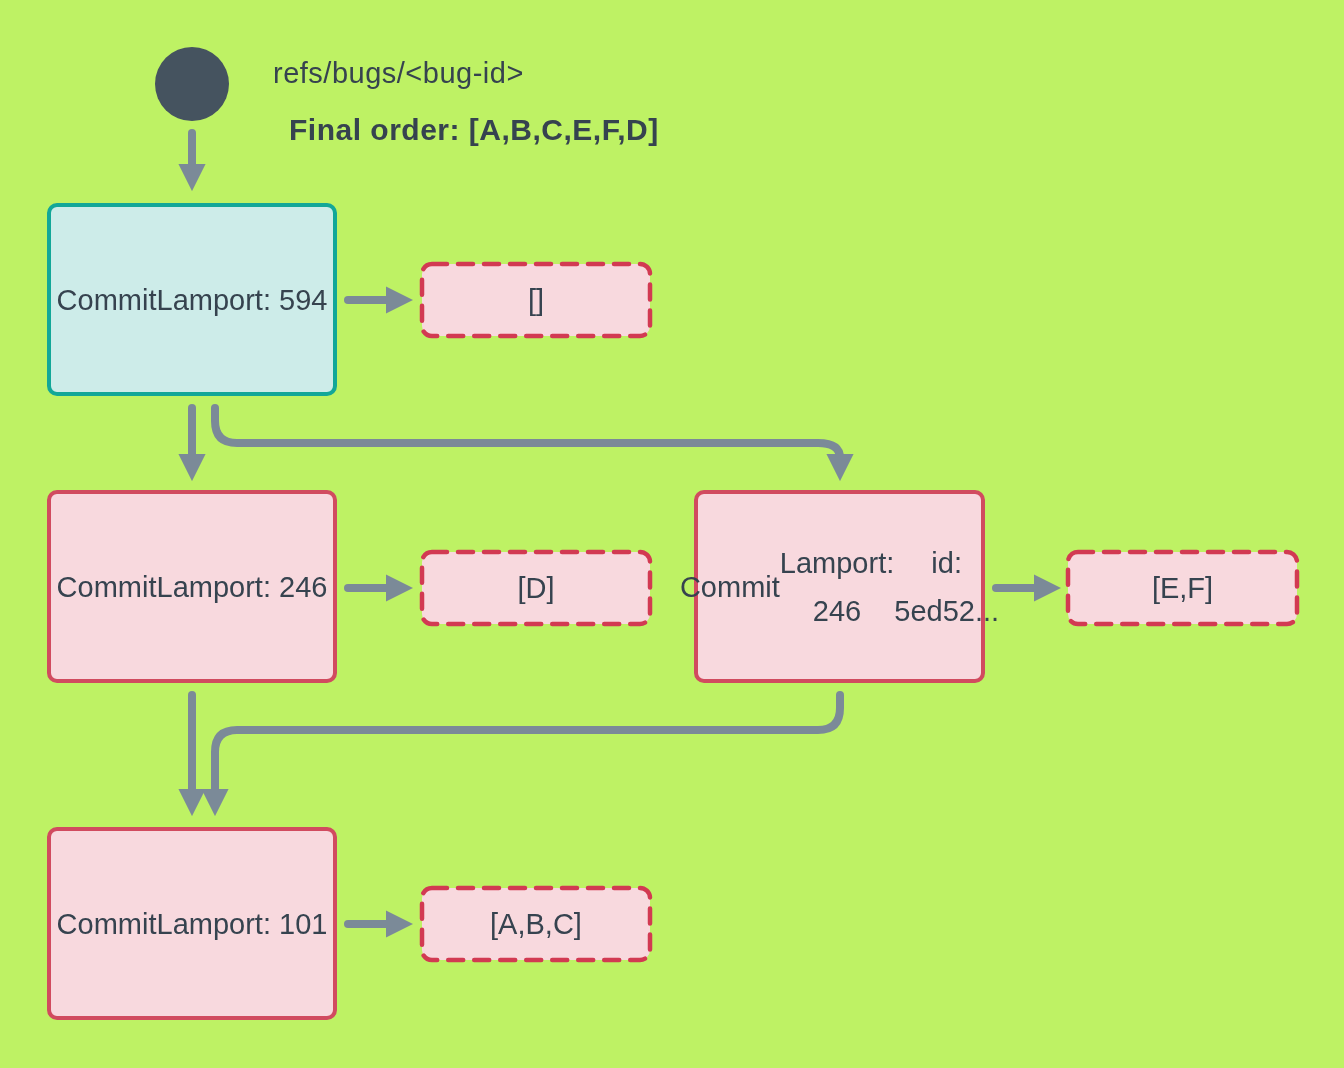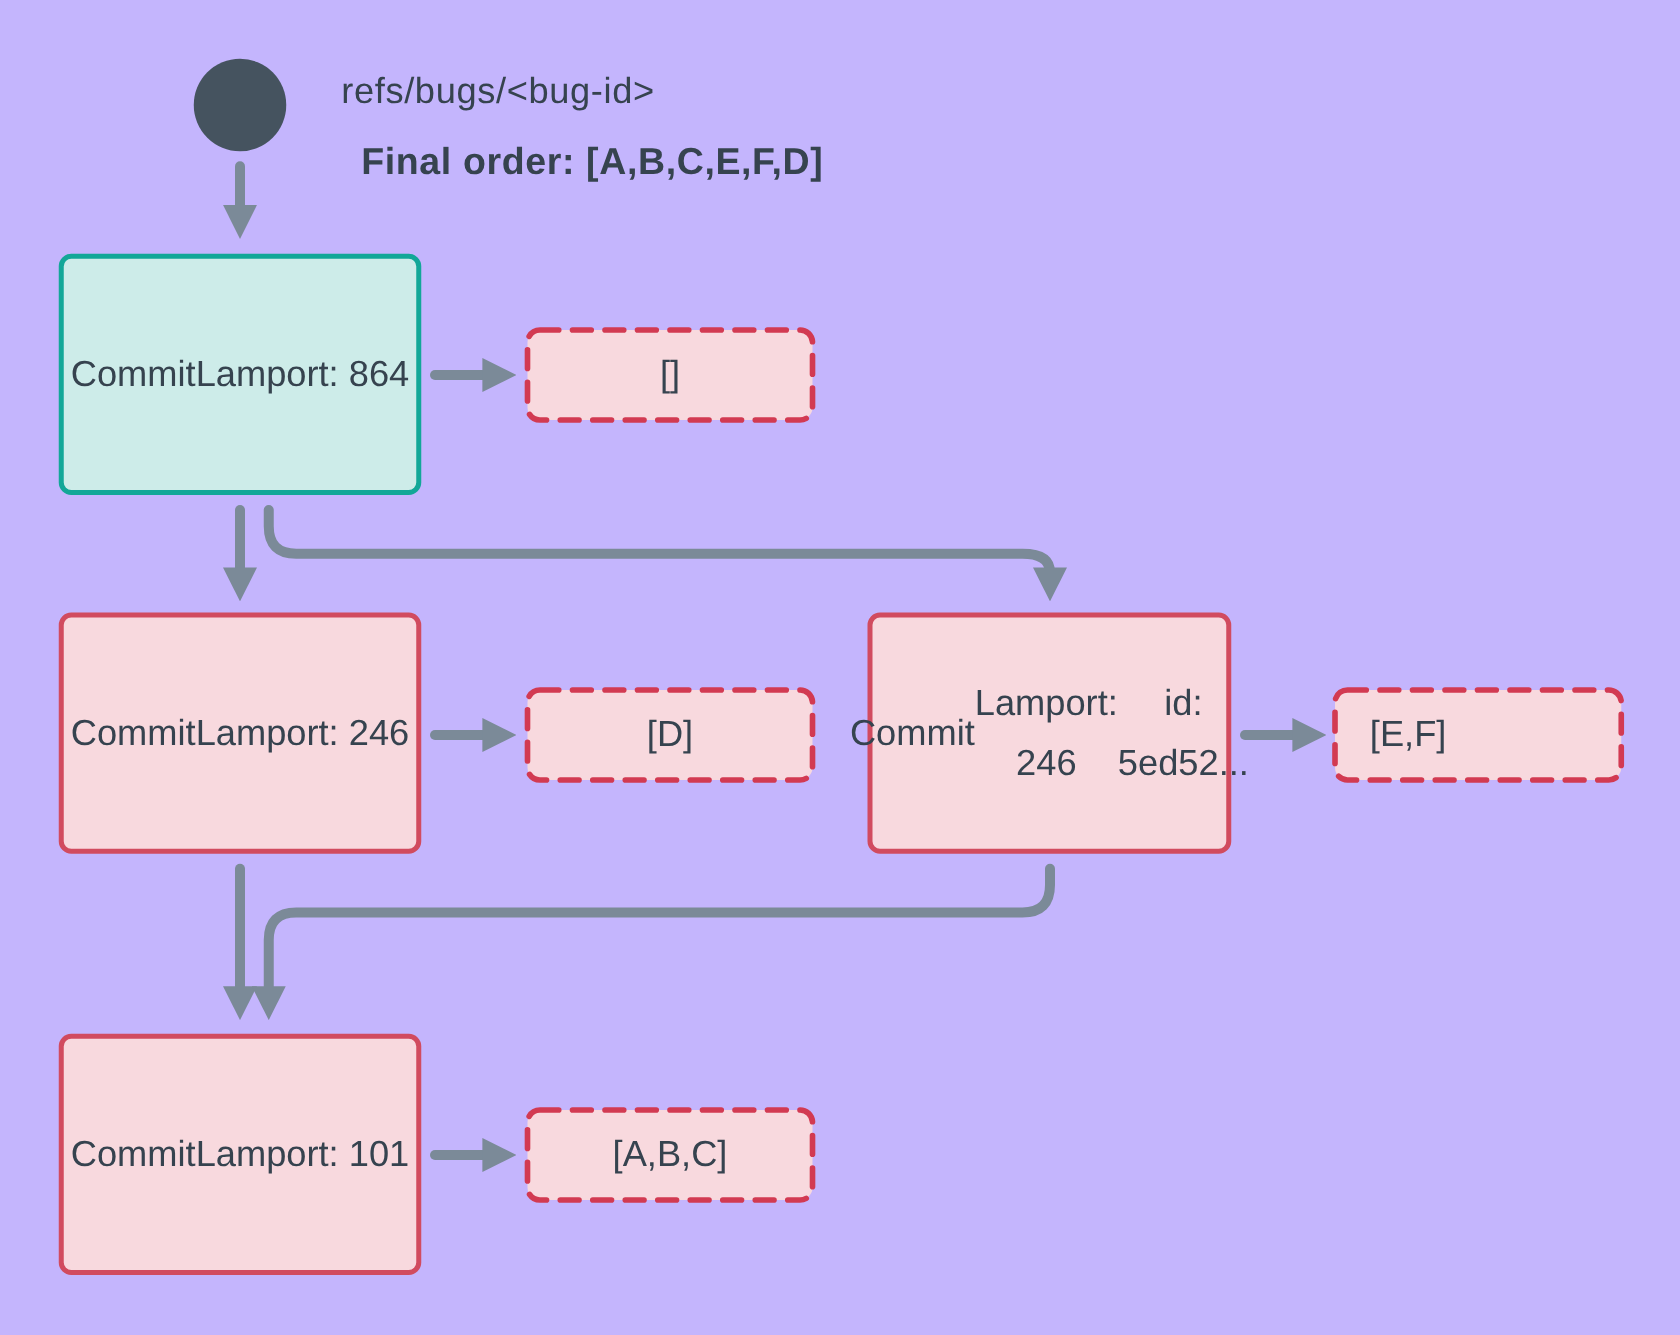--- a/index.html
+++ b/index.html
@@ -4,21 +4,21 @@
 <style>
   html, body {
     margin: 0;
     padding: 0;
     background: #edf1f5;
   }
   .canvas {
     position: relative;
     width: 1344px;
     height: 1068px;
-    background: #c4b5fd;
+    background: #bef264;
     font-family: "Liberation Sans", sans-serif;
     color: #36434f;
     overflow: hidden;
   }
   .arrows {
     position: absolute;
     left: 0;
     top: 0;
   }
   .arrow {
@@ -88,21 +88,21 @@
     justify-content: center;
     font-size: 29px;
     z-index: 2;
   }
   .n1 { left: 47px;  top: 203px; width: 290px; height: 193px; }
   .n2 { left: 47px;  top: 490px; width: 290px; height: 193px; }
   .n3 { left: 694px; top: 490px; width: 291px; height: 193px; }
   .n4 { left: 47px;  top: 827px; width: 290px; height: 193px; }
   .p1 { left: 422px; top: 264px; width: 228px; height: 72px; }
   .p2 { left: 422px; top: 552px; width: 228px; height: 72px; }
-  .p3 { left: 1012px; top: 552px; width: 229px; height: 72px; }
+  .p3 { left: 1068px; top: 552px; width: 229px; height: 72px; }
   .p4 { left: 422px; top: 888px; width: 228px; height: 72px; text-align: right; }
 </style>
 </head>
 <body>
 
 <div class="canvas">
 
   <svg class="arrows" width="1344" height="1068" viewBox="0 0 1344 1068">
     <defs>
       <marker id="ah" viewBox="0 0 10 10" refX="1.5" refY="5" markerWidth="3.4" markerHeight="3.4" orient="auto-start-reverse">
@@ -126,21 +126,21 @@
     <rect class="payload-rect" x="422" y="888" width="228" height="72" rx="10"></rect>
   </svg>
 
   <div class="circle"></div>
 
   <div class="ref-label">refs/bugs/&lt;bug-id&gt;</div>
   <div class="final-order">Final order: [A,B,C,E,F,D]</div>
 
   <div class="node teal n1">
     <div>Commit</div>
-    <div>Lamport: 864</div>
+    <div>Lamport: 594</div>
   </div>
 
   <div class="node pink n2">
     <div>Commit</div>
     <div>Lamport: 246</div>
   </div>
 
   <div class="node pink n3">
     <div>Commit</div>
     <div>Lamport: 246</div>

